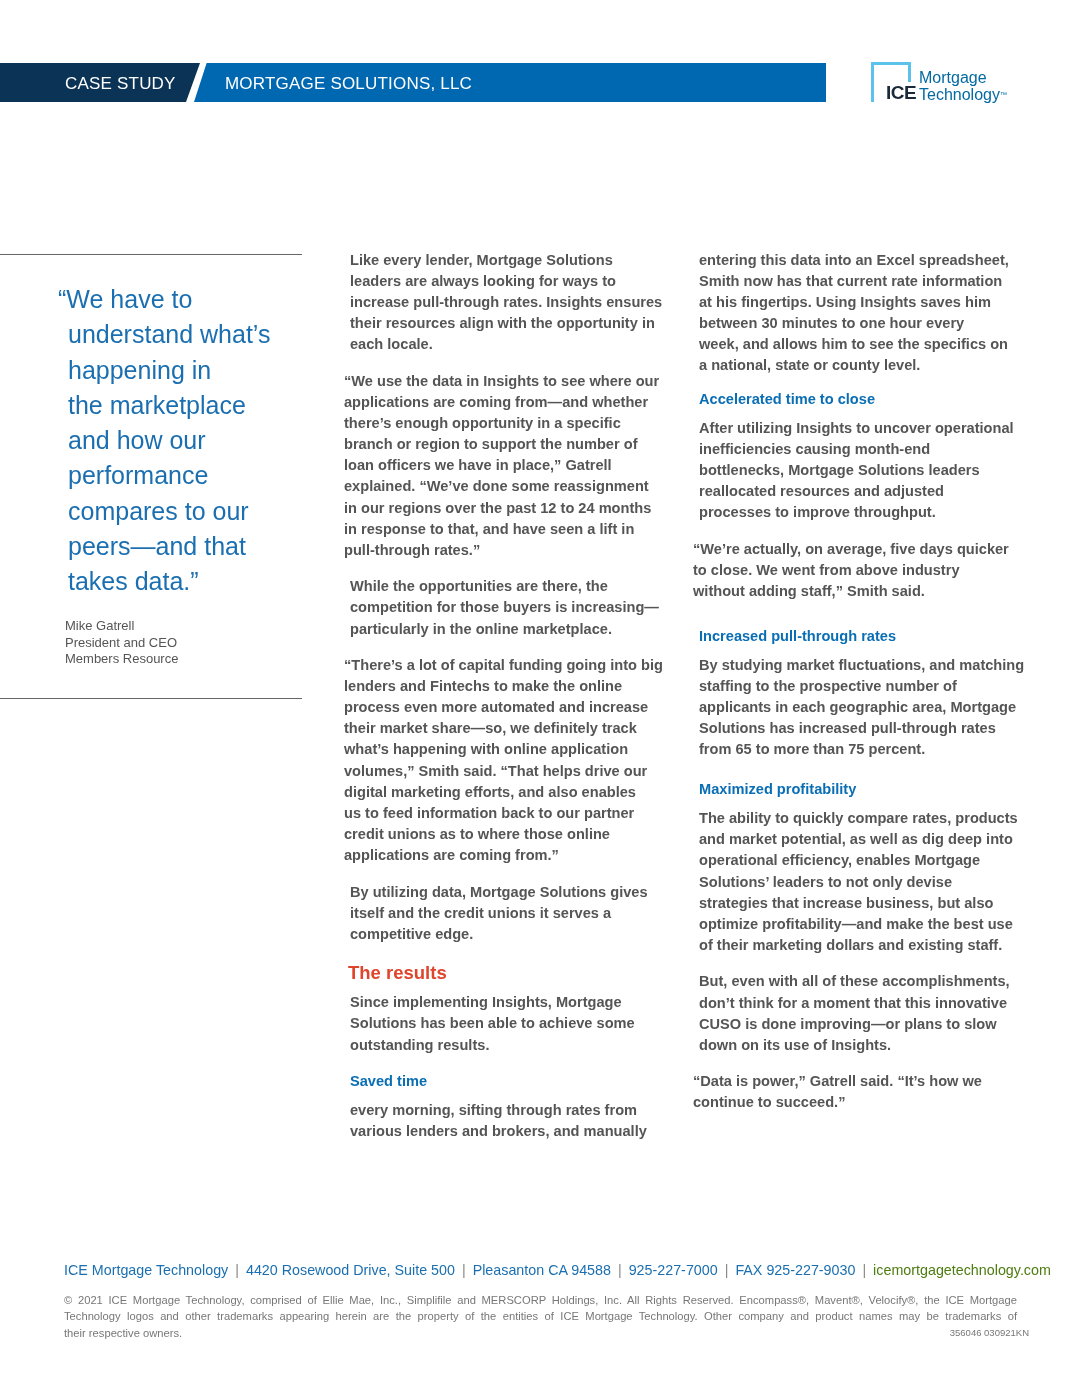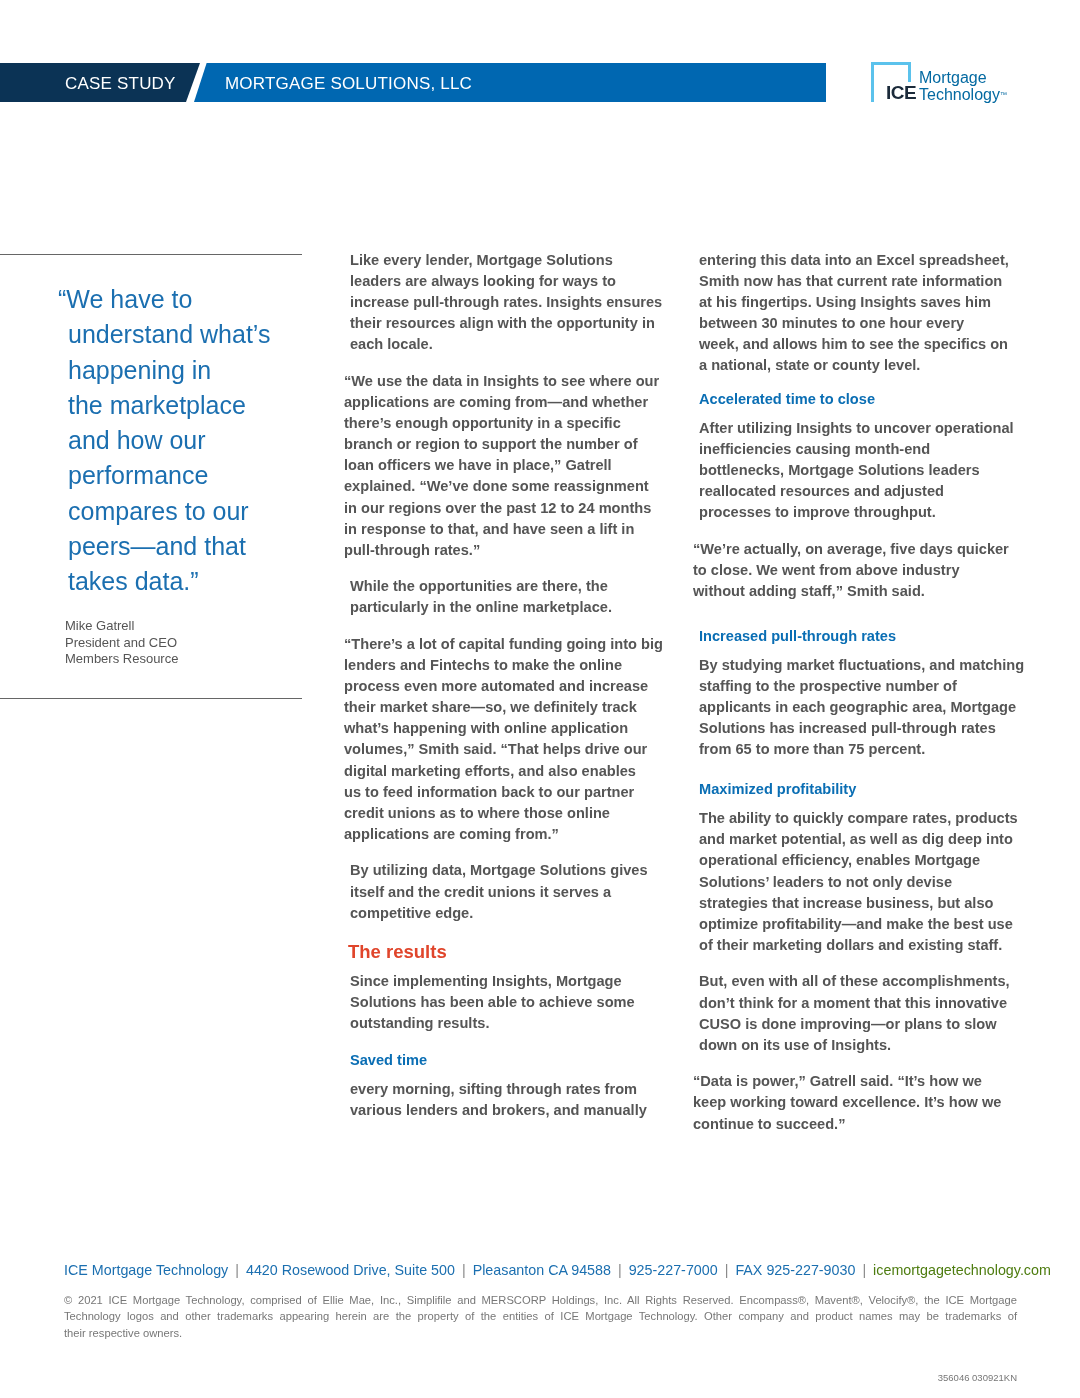--- a/index.html
+++ b/index.html
@@ -45,21 +45,21 @@
   .subhead { color: #0a6eb4; font-size: 14.6px; margin: 0 0 8px 0; padding-left: 6px; line-height: 21px; }
   .results-head { color: #e0452b; font-size: 18.5px; margin: 0 0 6px 0; padding-left: 4px; line-height: 26px; }
 
   
   .footer-contact { position: absolute; left: 64px; top: 1262px; font-size: 14.3px; color: #1b6fb0; white-space: nowrap; }
   .footer-contact .sep { color: #888; margin: 0 3px; }
   .footer-contact .web { color: #4d7c0f; }
   .footer-legal { position: absolute; left: 64px; top: 1292px; width: 953px; font-size: 11.2px; line-height: 16.4px; color: #777; }
   .footer-legal .line { text-align: justify; text-align-last: justify; }
   .footer-legal .last { text-align: left; text-align-last: left; }
-  .doc-code { position: absolute; right: 63px; top: 1327px; font-size: 9.5px; color: #777; margin-top: 45px; }
+  .doc-code { position: absolute; right: 51px; top: 1327px; font-size: 9.5px; color: #777; }
 </style>
 </head>
 <body>
 
 <div class="band-left"></div>
 <div class="band-right"></div>
 <div class="band-text band-left-text">CASE STUDY</div>
 <div class="band-text band-right-text">MORTGAGE SOLUTIONS, LLC</div>
 
 <div class="logo">
@@ -104,20 +104,21 @@
       <span class="line">there’s enough opportunity in a specific</span>
       <span class="line">branch or region to support the number of</span>
       <span class="line">loan officers we have in place,” Gatrell</span>
       <span class="line">explained. “We’ve done some reassignment</span>
       <span class="line">in our regions over the past 12 to 24 months</span>
       <span class="line">in response to that, and have seen a lift in</span>
       <span class="line">pull-through rates.”</span>
     </div>
   <div class="para">
       <span class="line">While the opportunities are there, the</span>
+      <span class="line">competition for those buyers is increasing—</span>
       <span class="line">particularly in the online marketplace.</span>
     </div>
   <div class="para quote">
       <span class="line">“There’s a lot of capital funding going into big</span>
       <span class="line">lenders and Fintechs to make the online</span>
       <span class="line">process even more automated and increase</span>
       <span class="line">their market share—so, we definitely track</span>
       <span class="line">what’s happening with online application</span>
       <span class="line">volumes,” Smith said. “That helps drive our</span>
       <span class="line">digital marketing efforts, and also enables</span>
@@ -184,21 +185,20 @@
       <span class="line">of their marketing dollars and existing staff.</span>
     </div>
   <div class="para">
       <span class="line">But, even with all of these accomplishments,</span>
       <span class="line">don’t think for a moment that this innovative</span>
       <span class="line">CUSO is done improving—or plans to slow</span>
       <span class="line">down on its use of Insights.</span>
     </div>
   <div class="para quote">
       <span class="line">“Data is power,” Gatrell said. “It’s how we</span>
-      <span class="line">keep working toward excellence. It’s how we</span>
       <span class="line">continue to succeed.”</span>
     </div>
 </div>
 
 <div class="footer-contact">
   <span>ICE Mortgage Technology</span>
   <span class="sep">|</span>
   <span>4420 Rosewood Drive, Suite 500</span>
   <span class="sep">|</span>
   <span>Pleasanton CA 94588</span>

